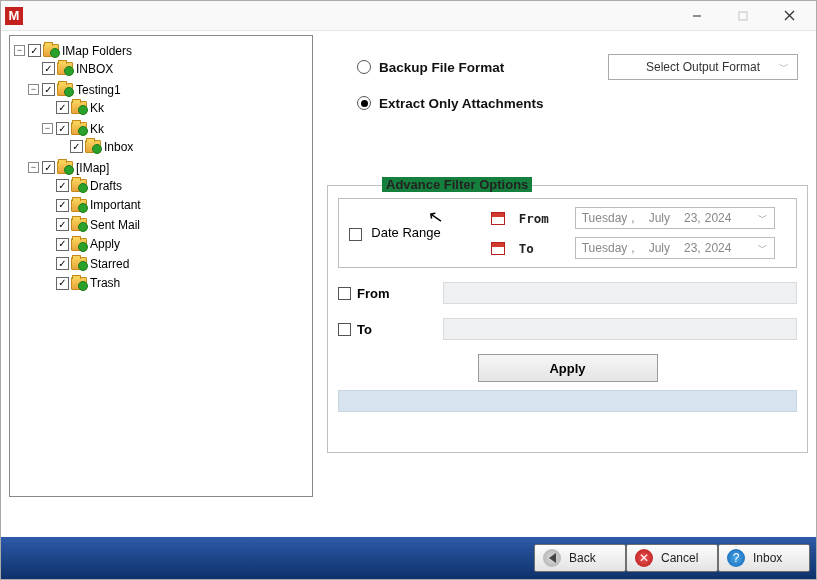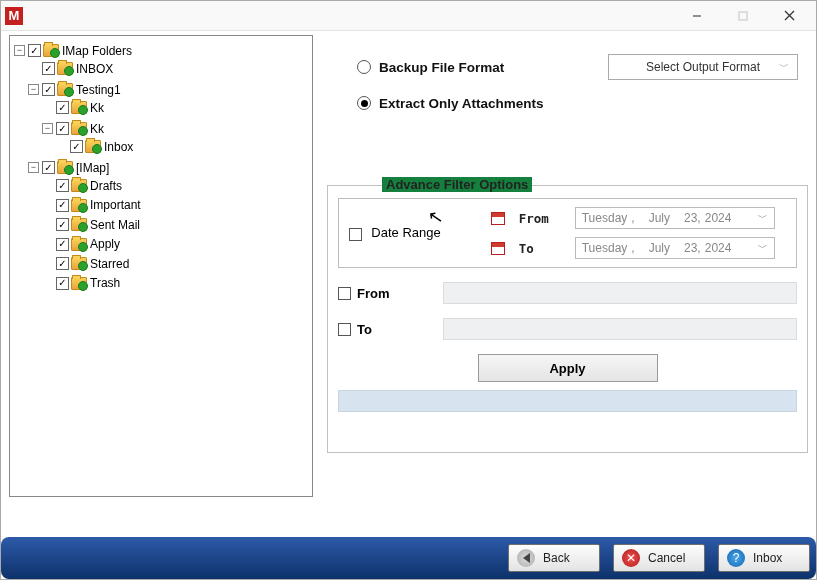--- a/index.html
+++ b/index.html
@@ -56,21 +56,21 @@
 
 .filter-row { display:flex; align-items:center; margin-top:14px; }
 .filter-row .flabel { width:86px; font-weight:bold; font-size:13px; }
 .filter-row .finput { flex:1; height:22px; background:#eef0f2; border:1px solid #d9dcde; }
 
 .apply-btn { width:180px; height:28px; margin: 14px auto 0; border:1px solid #9a9a9a; background:linear-gradient(#f6f6f6,#e4e4e4); display:flex; align-items:center; justify-content:center; font-weight:bold; font-size:13px;}
 .band { height:22px; background:#d7e4ef; margin-top:8px; border:1px solid #c7d6e3;}
 
 .cursor { position:absolute; left:428px; top:206px; font-size:18px; color:#000; transform:rotate(-10deg);}
  
-.footer { height:42px; background:linear-gradient(#2d5aa9,#0d316a); display:flex; align-items:center; justify-content:flex-end; padding:0 6px; gap:13px;border-radius:8px;}
+.footer { height:42px; background:linear-gradient(#2d5aa9,#0d316a); display:flex; align-items:center; justify-content:flex-end; padding:0 6px; gap:0;}
 .footer .btn { width:92px; height:28px; background:linear-gradient(#fdfdfd,#e3e3e3); border:1px solid #6f6f6f; border-radius:2px; display:flex; align-items:center; gap:8px; padding:0 8px; font-size:12.5px; color:#222;}
 .footer .btn .ic { width:18px; height:18px; border-radius:50%; display:flex; align-items:center; justify-content:center; font-size:12px; color:#fff;}
 .ic-back{background:radial-gradient(#ddd,#aaa);} .ic-back::after{content:"";width:0;height:0;border-top:5px solid transparent;border-bottom:5px solid transparent;border-right:7px solid #444;}
 .ic-next{background:radial-gradient(#6fd35a,#1f8a18);} .ic-next::after{content:"";width:0;height:0;border-top:5px solid transparent;border-bottom:5px solid transparent;border-left:7px solid #fff;}
 .ic-cancel{background:radial-gradient(#f05454,#b01818);} 
 .ic-help{background:radial-gradient(#4aa7e8,#1363b3);} 
 </style>
 </head>
 <body>
 

